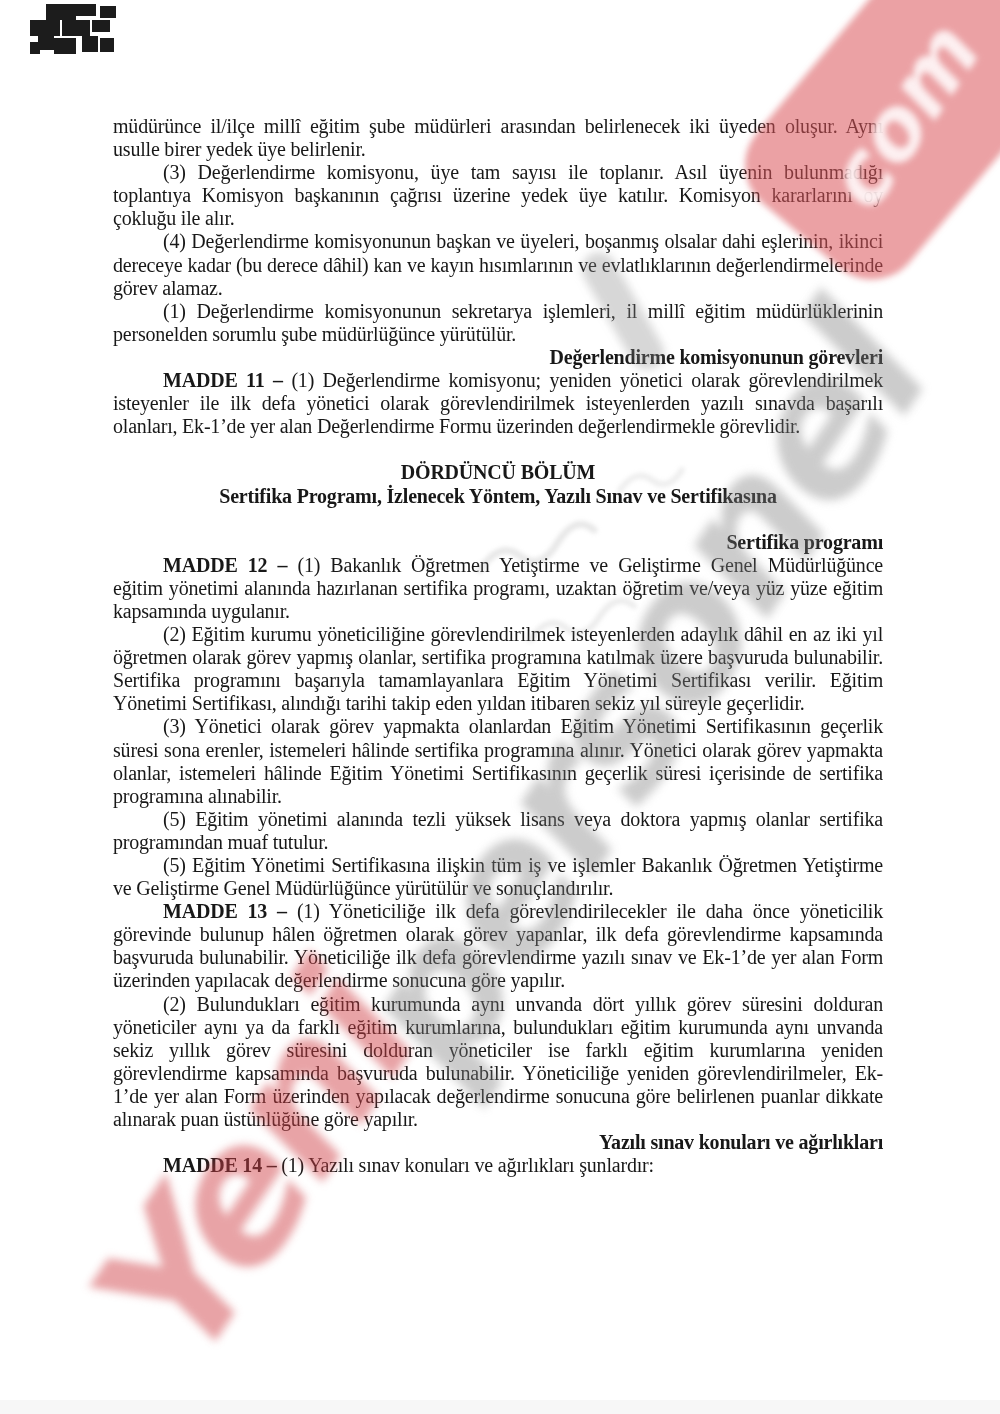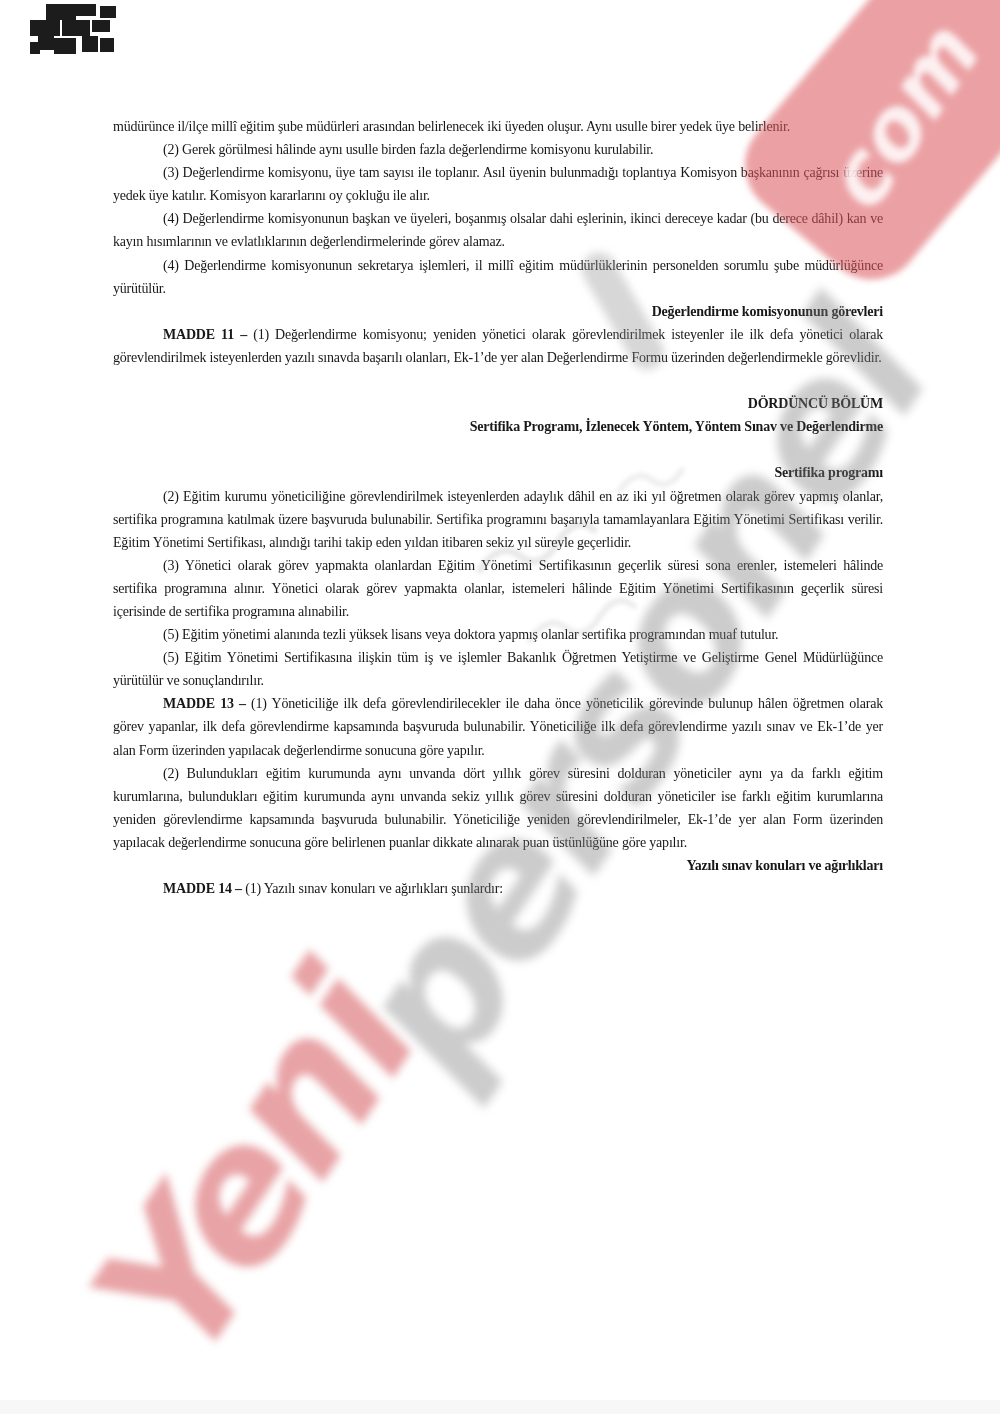--- a/index.html
+++ b/index.html
@@ -6,28 +6,28 @@
   .page{
     position:relative;
     width:1000px;height:1414px;
     background:#ffffff;
     overflow:hidden;
     font-family:"Liberation Serif", serif;
   }
   
   .doc{
     position:absolute;left:113px;top:115px;width:770px;
-    font-size:14px;line-height:23.1px;letter-spacing:-0.2px;
+    font-size:20px;line-height:23.1px;letter-spacing:-0.2px;
     color:#181818;text-align:justify;
     z-index:1;
   }
   .doc p{margin:0;padding:0;}
   .doc .indent{text-indent:50px;}
   .doc .heading{font-weight:bold;text-indent:50px;text-align:right;}
-  .doc .center{font-weight:bold;text-align:right;text-indent:0;}
+  .doc .center{font-weight:bold;text-align:center;text-indent:0;}
   .doc .spacer-line{height:23.1px;}
   .doc .b{font-weight:bold;}
   
   .wm{position:absolute;pointer-events:none;z-index:2;}
   #wm-personel{
     left:160px;top:585px;width:960px;text-align:center;
     transform:rotate(-56deg);
     font-family:"DejaVu Sans", sans-serif;
     font-style:italic;font-weight:900;font-size:185px;letter-spacing:-6px;
     color:rgba(128,128,128,0.40);
@@ -71,31 +71,31 @@
     background:rgba(120,120,120,0.06);
   }
 </style>
 </head>
 <body>
 
 <div class="page">
 
   <div class="doc">
       <p class="p"><span>müdürünce il/ilçe millî eğitim şube müdürleri arasından belirlenecek iki üyeden oluşur. Aynı usulle birer yedek üye belirlenir.</span></p>
-      <p class="p indent"><span>(2) Gerek görülmesi hâlinde aynı usulle birden fazla değerlendirme komisyonu kurulabilir.</span></p>
       <p class="p indent"><span>(3) Değerlendirme komisyonu, üye tam sayısı ile toplanır. Asıl üyenin bulunmadığı toplantıya Komisyon başkanının çağrısı üzerine yedek üye katılır. Komisyon kararlarını oy çokluğu ile alır.</span></p>
       <p class="p indent"><span>(4) Değerlendirme komisyonunun başkan ve üyeleri, boşanmış olsalar dahi eşlerinin, ikinci dereceye kadar (bu derece dâhil) kan ve kayın hısımlarının ve evlatlıklarının değerlendirmelerinde görev alamaz.</span></p>
-      <p class="p indent"><span>(4) Değerlendirme komisyonunun sekretarya işlemleri, il millî eğitim müdürlüklerinin personelden sorumlu şube müdürlüğünce yürütülür.</span></p>
+      <p class="p indent"><span>(1) Değerlendirme komisyonunun sekretarya işlemleri, il millî eğitim müdürlüklerinin personelden sorumlu şube müdürlüğünce yürütülür.</span></p>
       <p class="heading"><span class="b">Değerlendirme komisyonunun görevleri</span></p>
       <p class="p indent"><span class="b">MADDE 11 – </span><span>(1) Değerlendirme komisyonu; yeniden yönetici olarak görevlendirilmek isteyenler ile ilk defa yönetici olarak görevlendirilmek isteyenlerden yazılı sınavda başarılı olanları, Ek-1’de yer alan Değerlendirme Formu üzerinden değerlendirmekle görevlidir.</span></p>
       <div class="spacer-line"></div>
       <p class="center"><span class="b">DÖRDÜNCÜ BÖLÜM</span></p>
-      <p class="center"><span class="b">Sertifika Programı, İzlenecek Yöntem, Yöntem Sınav ve Değerlendirme</span></p>
+      <p class="center"><span class="b">Sertifika Programı, İzlenecek Yöntem, Yazılı Sınav ve Sertifikasına</span></p>
       <div class="spacer-line"></div>
       <p class="heading"><span class="b">Sertifika programı</span></p>
+      <p class="p indent"><span class="b">MADDE 12 – </span><span>(1) Bakanlık Öğretmen Yetiştirme ve Geliştirme Genel Müdürlüğünce eğitim yönetimi alanında hazırlanan sertifika programı, uzaktan öğretim ve/veya yüz yüze eğitim kapsamında uygulanır.</span></p>
       <p class="p indent"><span>(2) Eğitim kurumu yöneticiliğine görevlendirilmek isteyenlerden adaylık dâhil en az iki yıl öğretmen olarak görev yapmış olanlar, sertifika programına katılmak üzere başvuruda bulunabilir. Sertifika programını başarıyla tamamlayanlara Eğitim Yönetimi Sertifikası verilir. Eğitim Yönetimi Sertifikası, alındığı tarihi takip eden yıldan itibaren sekiz yıl süreyle geçerlidir.</span></p>
       <p class="p indent"><span>(3) Yönetici olarak görev yapmakta olanlardan Eğitim Yönetimi Sertifikasının geçerlik süresi sona erenler, istemeleri hâlinde sertifika programına alınır. Yönetici olarak görev yapmakta olanlar, istemeleri hâlinde Eğitim Yönetimi Sertifikasının geçerlik süresi içerisinde de sertifika programına alınabilir.</span></p>
       <p class="p indent"><span>(5) Eğitim yönetimi alanında tezli yüksek lisans veya doktora yapmış olanlar sertifika programından muaf tutulur.</span></p>
       <p class="p indent"><span>(5) Eğitim Yönetimi Sertifikasına ilişkin tüm iş ve işlemler Bakanlık Öğretmen Yetiştirme ve Geliştirme Genel Müdürlüğünce yürütülür ve sonuçlandırılır.</span></p>
       <p class="p indent"><span class="b">MADDE 13 – </span><span>(1) Yöneticiliğe ilk defa görevlendirilecekler ile daha önce yöneticilik görevinde bulunup hâlen öğretmen olarak görev yapanlar, ilk defa görevlendirme kapsamında başvuruda bulunabilir. Yöneticiliğe ilk defa görevlendirme yazılı sınav ve Ek-1’de yer alan Form üzerinden yapılacak değerlendirme sonucuna göre yapılır.</span></p>
       <p class="p indent"><span>(2) Bulundukları eğitim kurumunda aynı unvanda dört yıllık görev süresini dolduran yöneticiler aynı ya da farklı eğitim kurumlarına, bulundukları eğitim kurumunda aynı unvanda sekiz yıllık görev süresini dolduran yöneticiler ise farklı eğitim kurumlarına yeniden görevlendirme kapsamında başvuruda bulunabilir. Yöneticiliğe yeniden görevlendirilmeler, Ek-1’de yer alan Form üzerinden yapılacak değerlendirme sonucuna göre belirlenen puanlar dikkate alınarak puan üstünlüğüne göre yapılır.</span></p>
       <p class="heading"><span class="b">Yazılı sınav konuları ve ağırlıkları</span></p>
       <p class="p indent"><span class="b">MADDE 14 – </span><span> (1) Yazılı sınav konuları ve ağırlıkları şunlardır:</span></p>
     </div>
 

